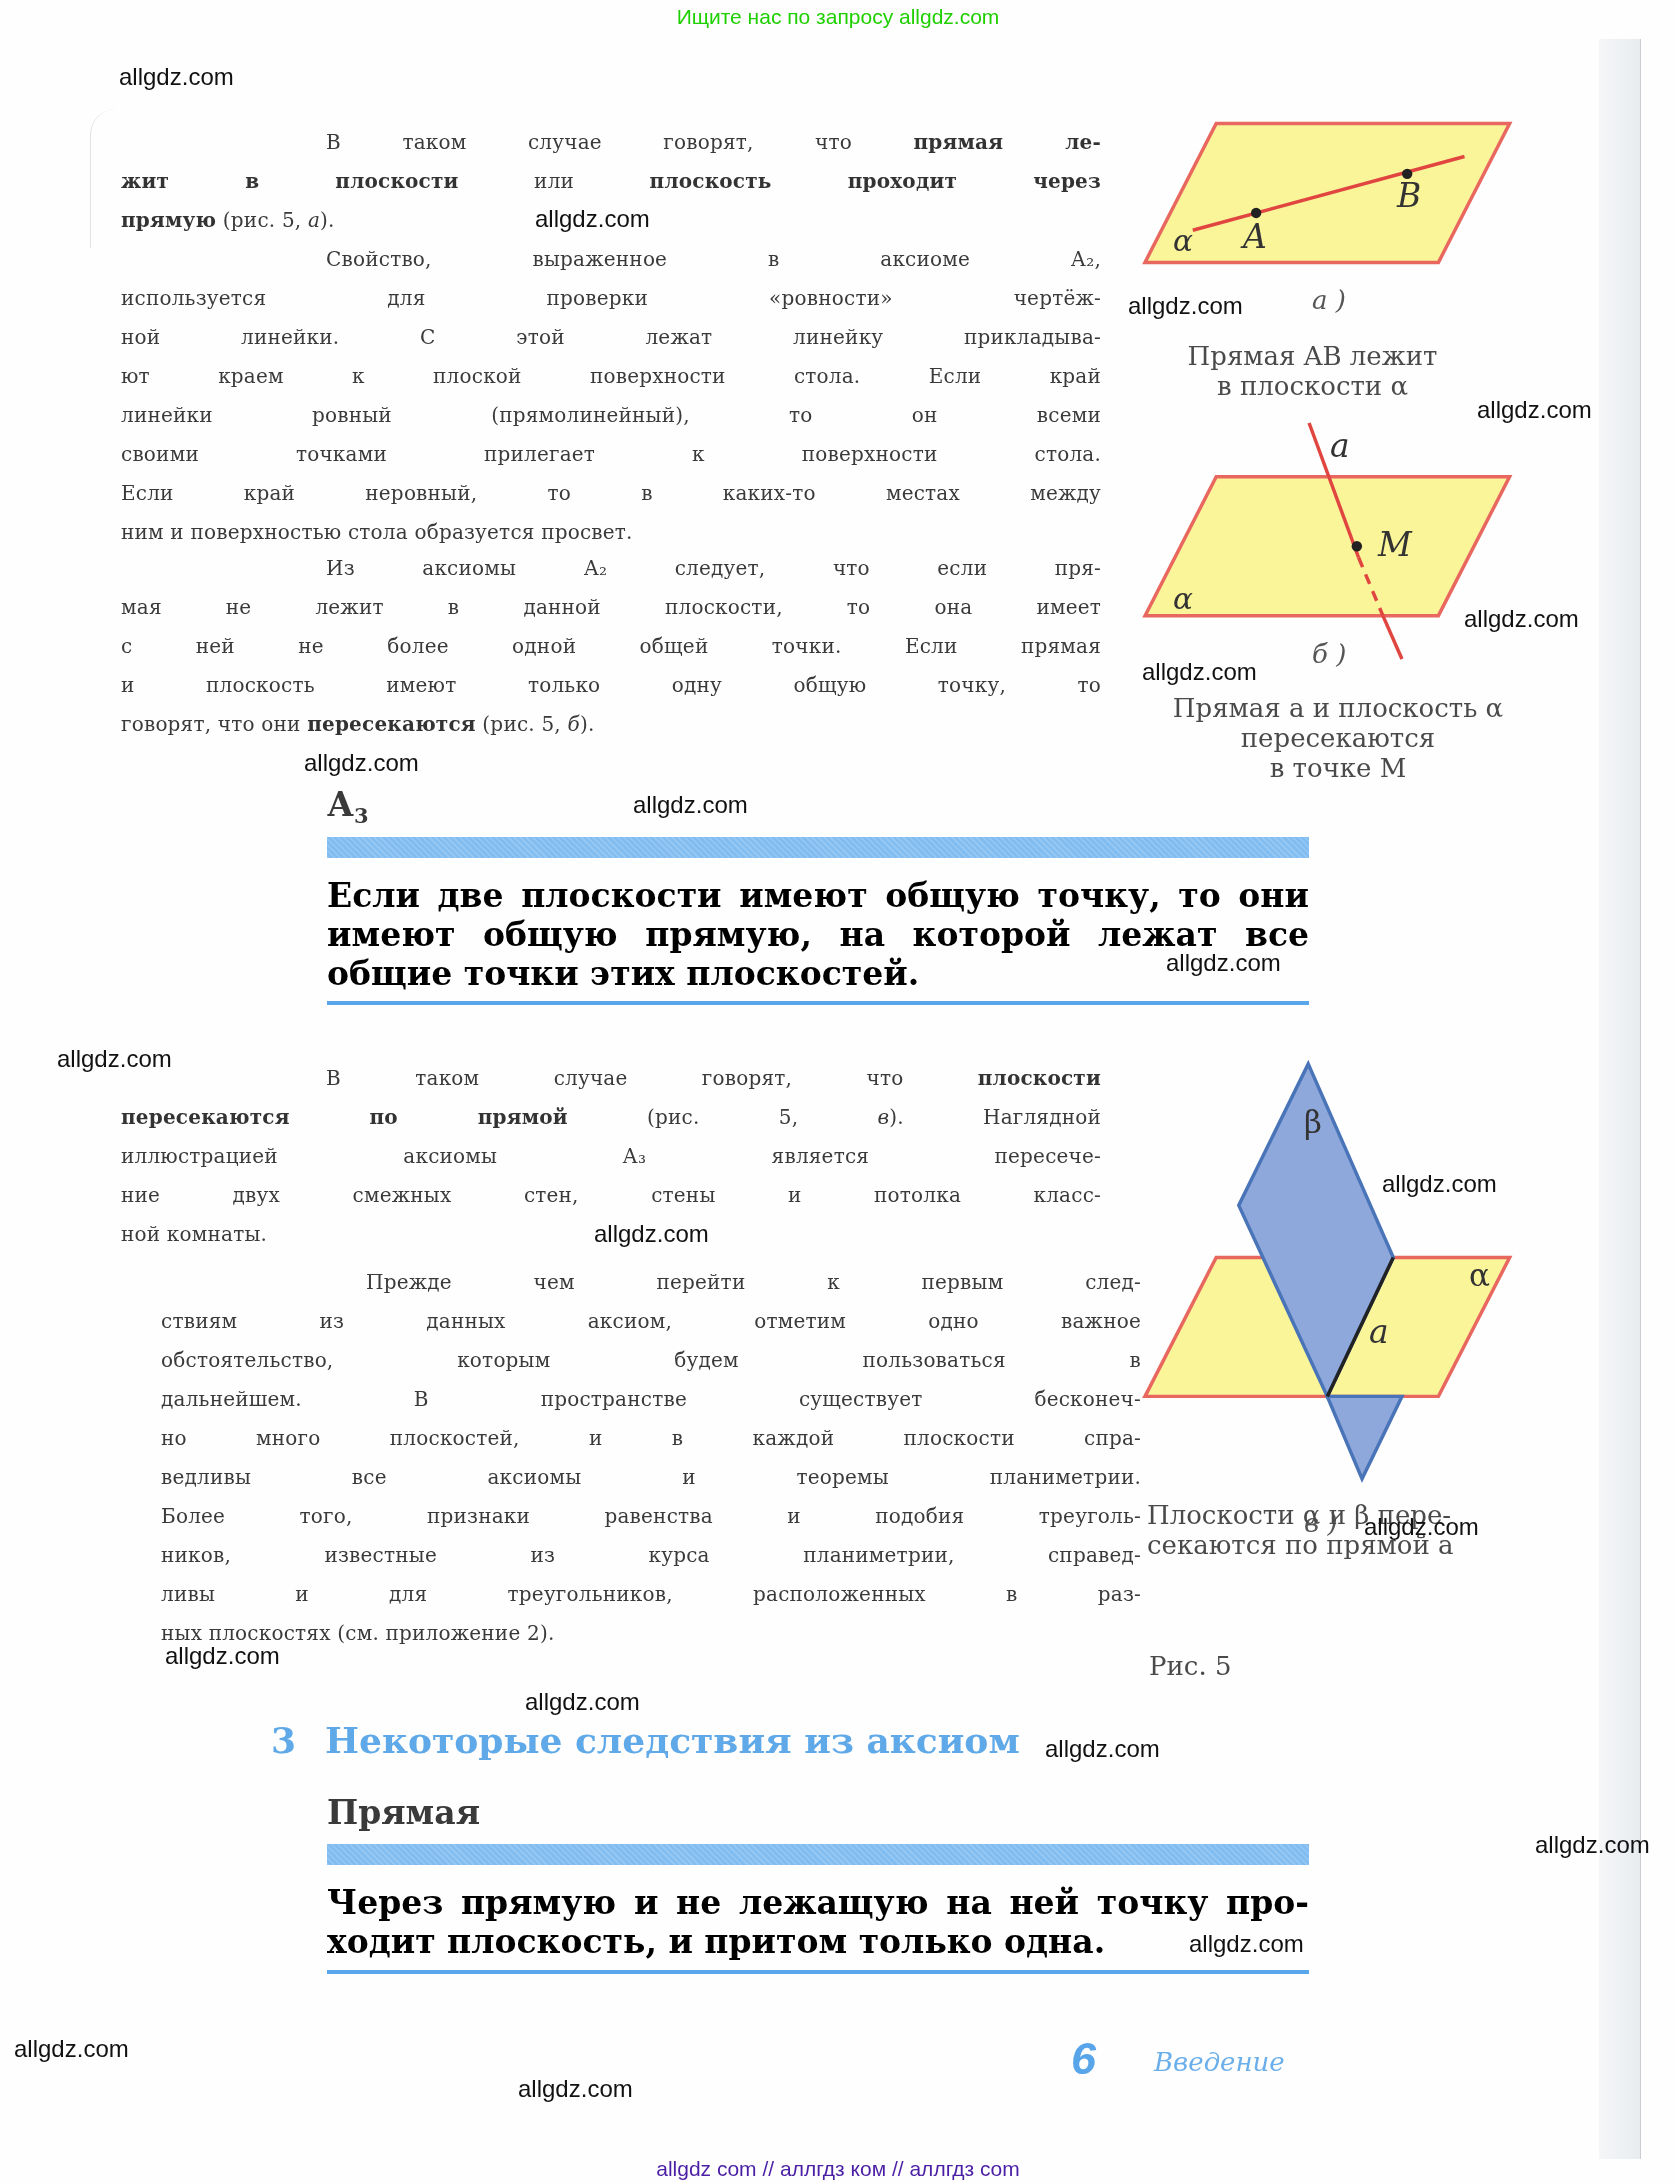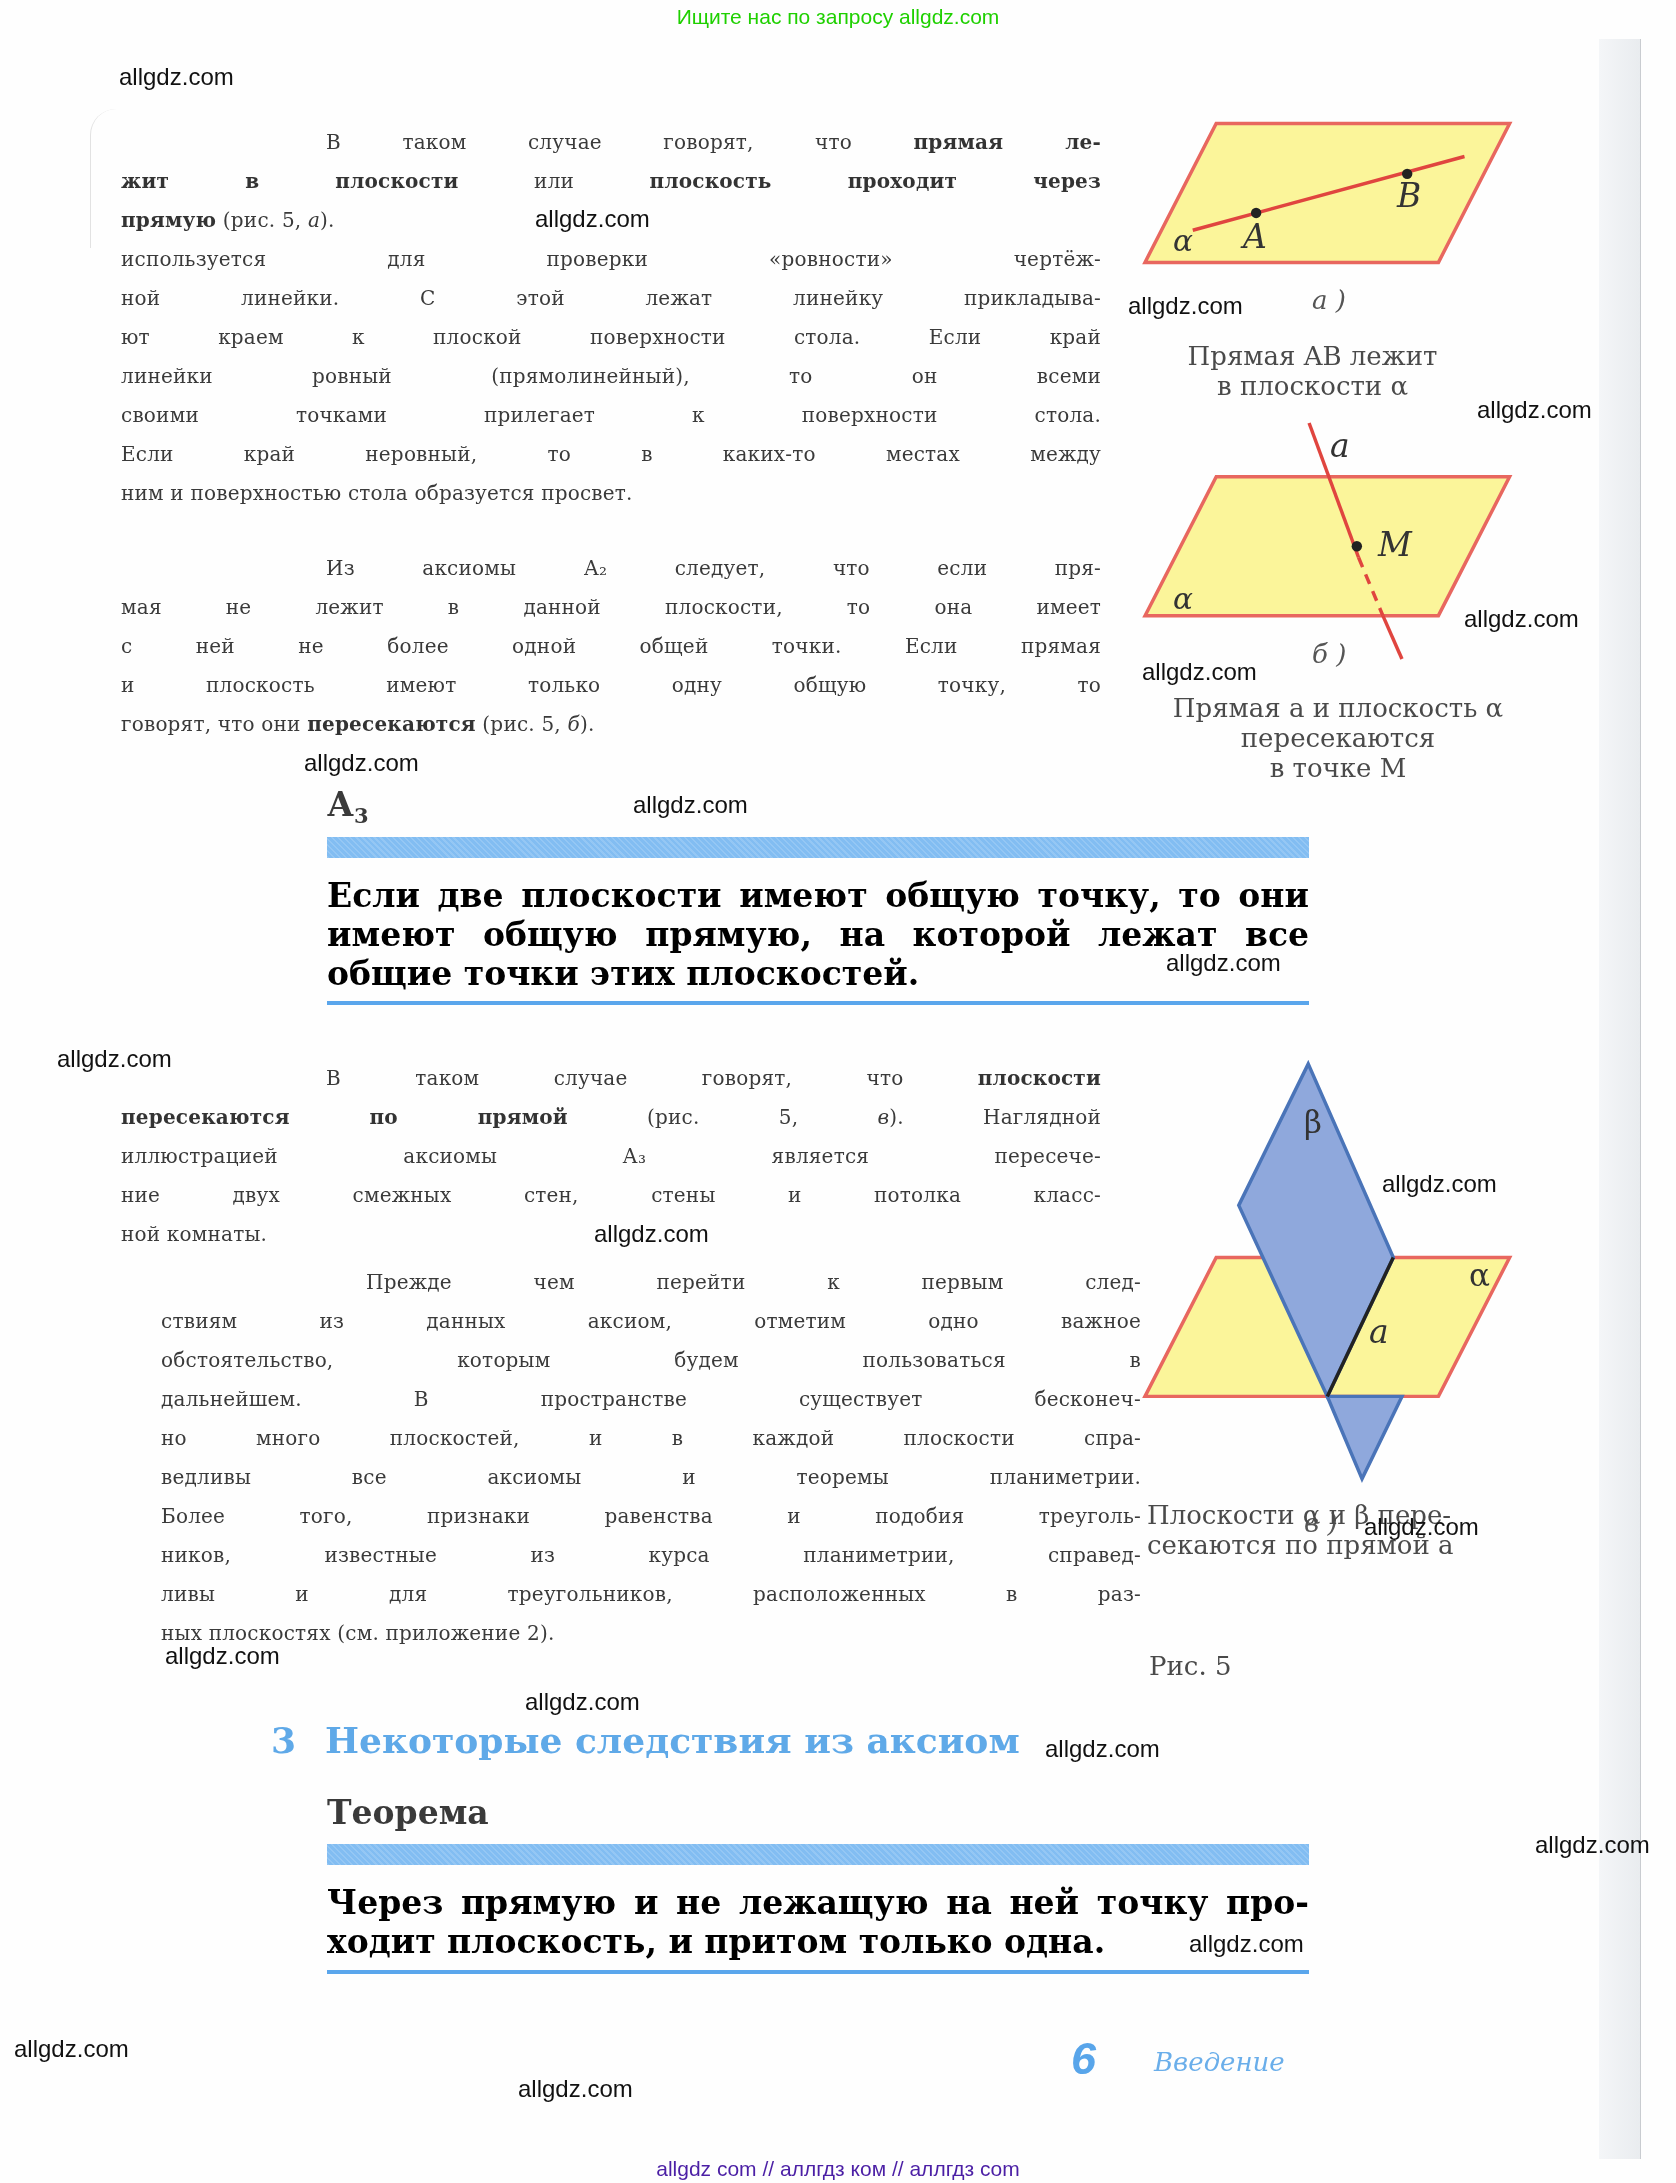--- a/index.html
+++ b/index.html
@@ -63,20 +63,21 @@
     </span>
     <span class="ln">
       <b>жит в плоскости</b><span> или </span><b>плоскость проходит через</b>
     </span>
     <span class="ln last">
       <b>прямую</b><span> (рис. 5, </span><i>а</i><span>).</span>
     </span>
   </div>
 
   <div class="col p" style="top:240px;">
+    <span class="ln indent">Свойство, выраженное в аксиоме А₂,</span>
     <span class="ln">используется для проверки «ровности» чертёж-</span>
     <span class="ln">ной линейки. С этой лежат линейку прикладыва-</span>
     <span class="ln">ют краем к плоской поверхности стола. Если край</span>
     <span class="ln">линейки ровный (прямолинейный), то он всеми</span>
     <span class="ln">своими точками прилегает к поверхности стола.</span>
     <span class="ln">Если край неровный, то в каких-то местах между</span>
     <span class="ln last">ним и поверхностью стола образуется просвет.</span>
   </div>
 
   <div class="col p" style="top:549px;">
@@ -122,21 +123,21 @@
     <span class="ln">Более того, признаки равенства и подобия треуголь-</span>
     <span class="ln">ников, известные из курса планиметрии, справед-</span>
     <span class="ln">ливы и для треугольников, расположенных в раз-</span>
     <span class="ln last">ных плоскостях (см. приложение 2).</span>
   </div>
 
   <div class="section-head">
     <span class="section-num">3</span><span>Некоторые следствия из аксиом</span>
   </div>
 
-  <div class="theorem-label">Теорема</div>
+  <div class="theorem-label">Прямая</div>
   <div class="bar-thick" style="left:327px; top:1844px; width:982px;"></div>
   <div class="boxed" style="top:1883px;">
     <span class="ln">Через прямую и не лежащую на ней точку про-</span>
     <span class="ln last">ходит плоскость, и притом только одна.</span>
   </div>
   <div class="bar-thin" style="left:327px; top:1970px; width:982px;"></div>
 
   <svg style="left:1145px; top:120px;" width="382" height="165" viewBox="0 0 440 190">
     <polygon points="82,4 420,4 338,164 0,164" fill="#fbf59a" stroke="#e8675f" stroke-width="4"></polygon>
     <line x1="55" y1="127" x2="368" y2="42" stroke="#e0453f" stroke-width="4"></line>

